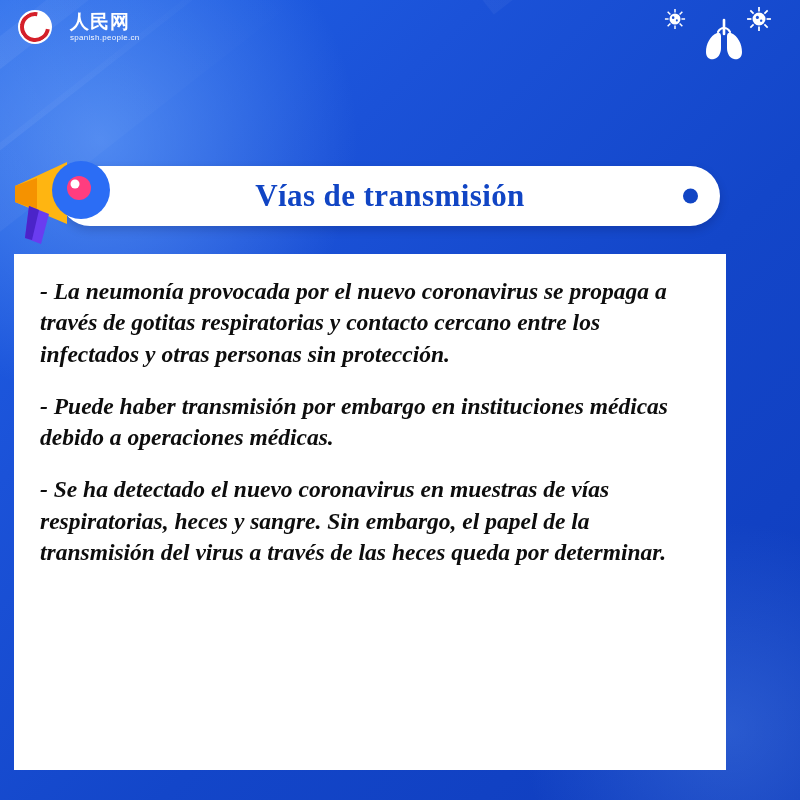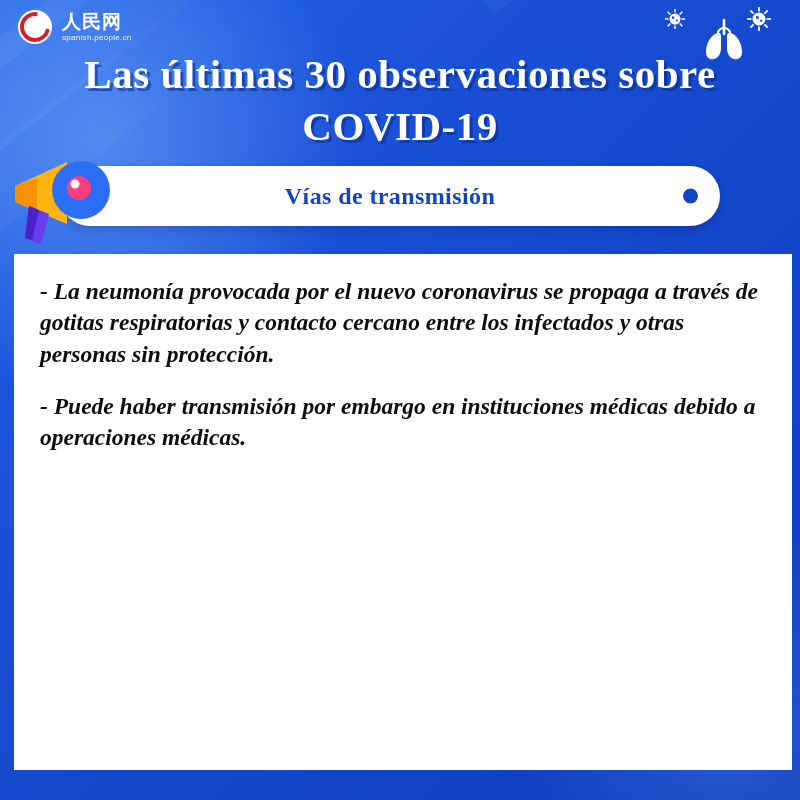--- a/index.html
+++ b/index.html
@@ -30,21 +30,21 @@
     position: absolute; border-radius: 50%;
     background: radial-gradient(circle, rgba(120,175,255,0.55) 0%, rgba(120,175,255,0) 70%);
     pointer-events: none;
   }
   .glow.g1 { left: -160px; top: -120px; width: 520px; height: 520px; }
   .glow.g2 { left: 520px;  top: 520px;  width: 420px; height: 420px; opacity:.45; }
 
   
   .logo {
     position: absolute; left: 18px; top: 10px;
-    display: flex; align-items: center; gap: 10px;
+    display: flex; align-items: center; gap: 18px;
   }
   .logo-mark {
     width: 34px; height: 34px; border-radius: 50%;
     background: #ffffff;
     display: flex; align-items: center; justify-content: center;
     position: relative;
   }
   .logo-mark::before {
     content: "";
     width: 22px; height: 22px; border-radius: 50%;
@@ -97,38 +97,38 @@
     width: 660px; height: 60px;
     background: #ffffff;
     border-radius: 30px;
     box-shadow: 0 4px 10px rgba(0,0,40,0.18);
     display: flex; align-items: center; justify-content: center;
   }
   .pill-label {
     color: #1145c4;
     font-family: "Liberation Serif", serif;
     font-weight: bold;
-    font-size: 24px;
+    font-size: 31px;
     letter-spacing: .4px;
   }
   .pill-dot {
     position: absolute; right: 22px; top: 50%;
     transform: translateY(-50%);
     width: 15px; height: 15px; border-radius: 50%;
     background: #1145c4;
   }
   .megaphone {
     position: absolute; left: -55px; top: -26px;
     width: 130px; height: 118px;
   }
 
   
   .card {
     position: absolute; left: 14px; top: 254px;
-    width: 778px; height: 516px;
+    width: 712px; height: 516px;
     background: #ffffff;
     padding: 22px 26px 18px 26px;
     overflow: hidden;
   }
   .para {
     font-family: "Liberation Serif", serif;
     font-style: italic;
     font-weight: bold;
     font-size: 23.5px;
     line-height: 1.33;
@@ -196,21 +196,20 @@
       <svg width="60" height="48" viewBox="0 0 60 48">
         <path d="M30 6 v14" stroke="#ffffff" stroke-width="2.6" fill="none" stroke-linecap="round"></path>
         <path d="M30 14 q-4 0 -6 4" stroke="#ffffff" stroke-width="2.2" fill="none" stroke-linecap="round"></path>
         <path d="M30 14 q4 0 6 4" stroke="#ffffff" stroke-width="2.2" fill="none" stroke-linecap="round"></path>
         <path d="M23 19 c-7 3 -11 11 -11 19 0 6 4 8 8 7 4 -1 7 -5 7 -11 v-12 c0 -3 -2 -4 -4 -3 z" fill="#ffffff"></path>
         <path d="M37 19 c7 3 11 11 11 19 0 6 -4 8 -8 7 -4 -1 -7 -5 -7 -11 v-12 c0 -3 2 -4 4 -3 z" fill="#ffffff"></path>
       </svg>
     </div>
   </div>
 
-  <h1 class="title">Las últimas 30 observaciones sobre COVID-19</h1>
 
   <div class="pill-wrap">
     <div class="pill">
       <span class="pill-label">Vías de transmisión</span>
       <span class="pill-dot"></span>
     </div>
     <div class="megaphone">
       <svg width="130" height="118" viewBox="0 0 130 118">
         <path d="M10 46 L62 22 L62 84 L10 62 Z" fill="#ffb511"></path>
         <path d="M10 46 L32 38 L32 70 L10 62 Z" fill="#f59200"></path>
@@ -219,15 +218,16 @@
         <circle cx="76" cy="50" r="29" fill="#2b6df5"></circle>
         <circle cx="74" cy="48" r="12" fill="#ff3d7f"></circle>
         <circle cx="70" cy="44" r="4.5" fill="#ffffff"></circle>
       </svg>
     </div>
   </div>
 
   <div class="card">
     <p class="para">- La neumonía provocada por el nuevo coronavirus se propaga a través de gotitas respiratorias y contacto cercano entre los infectados y otras personas sin protección.</p>
     <p class="para">- Puede haber transmisión por embargo en instituciones médicas debido a operaciones médicas.</p>
+    <p class="para">- Se ha detectado el nuevo coronavirus en muestras de vías respiratorias, heces y sangre. Sin embargo, el papel de la transmisión del virus a través de las heces queda por determinar.</p>
   </div>
 
 </div>
 
 </body></html>

